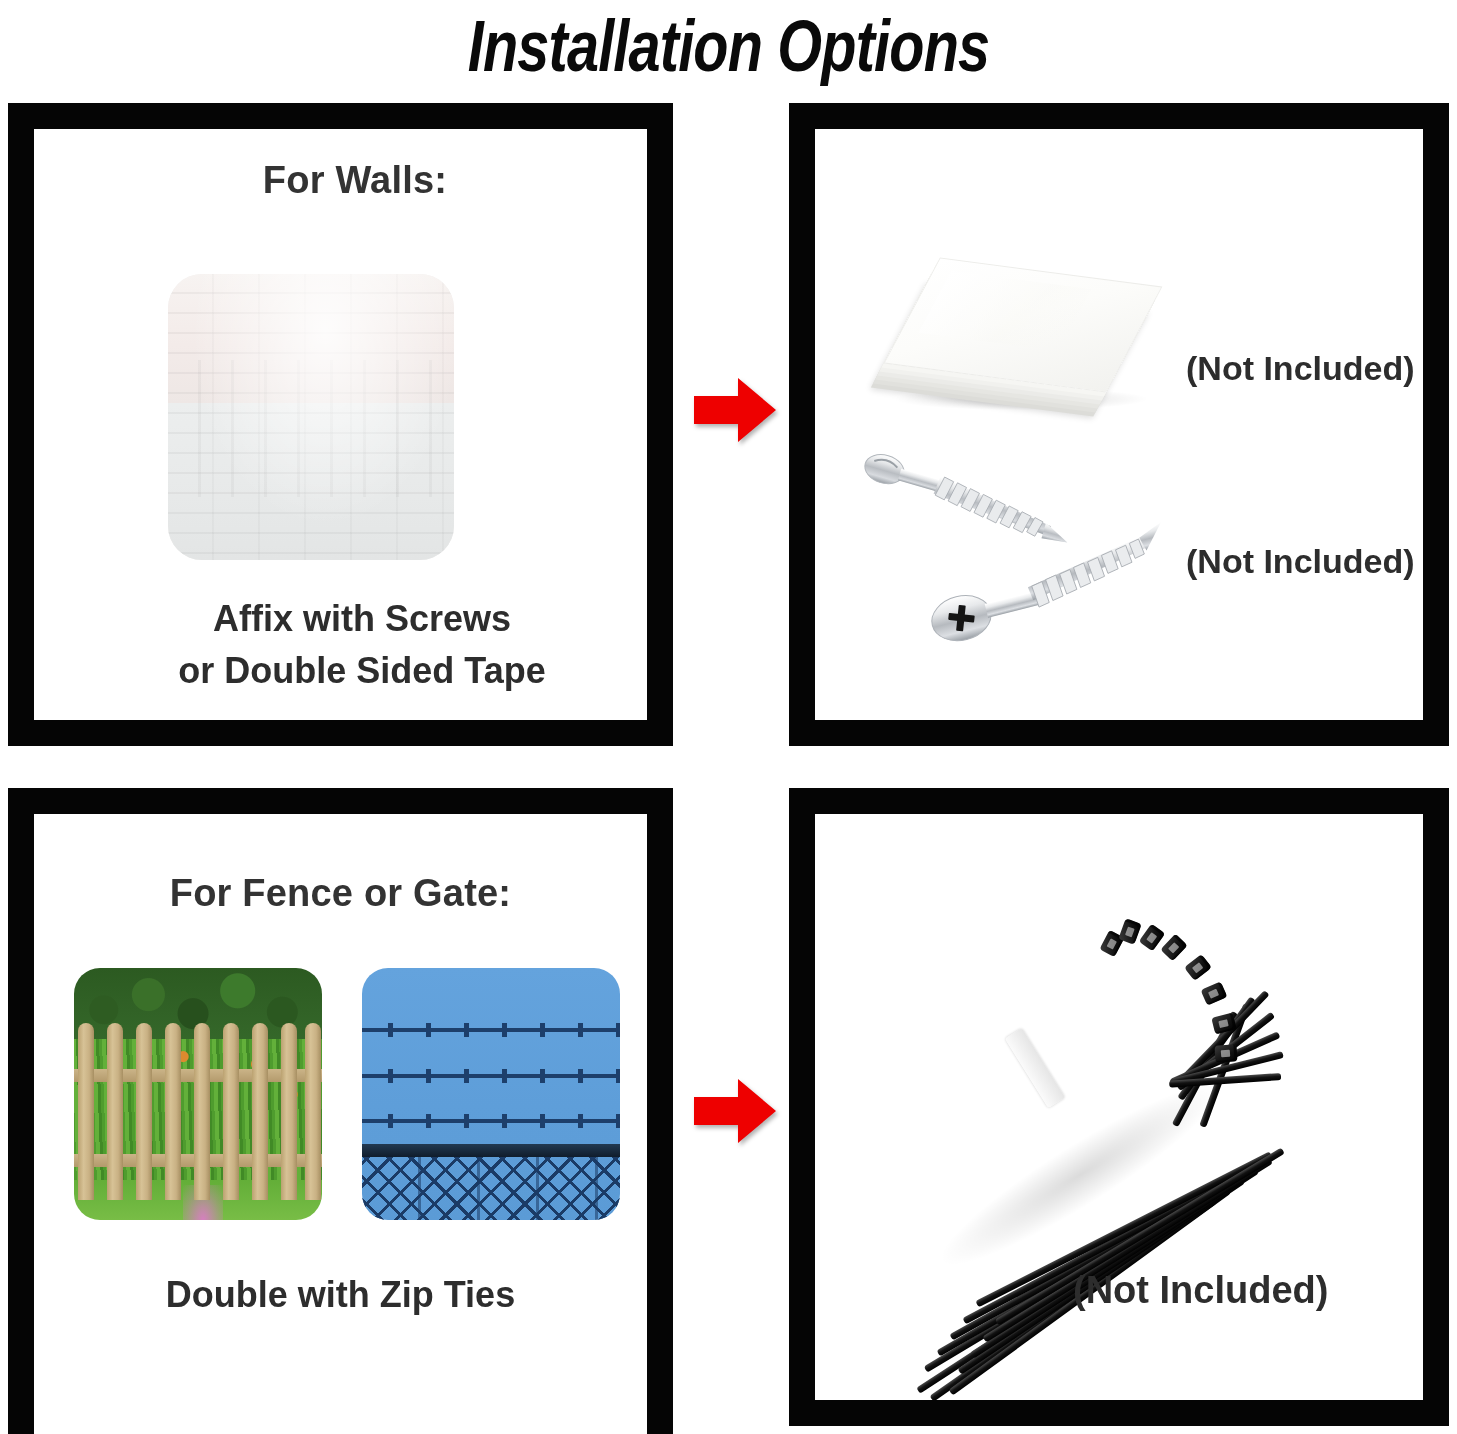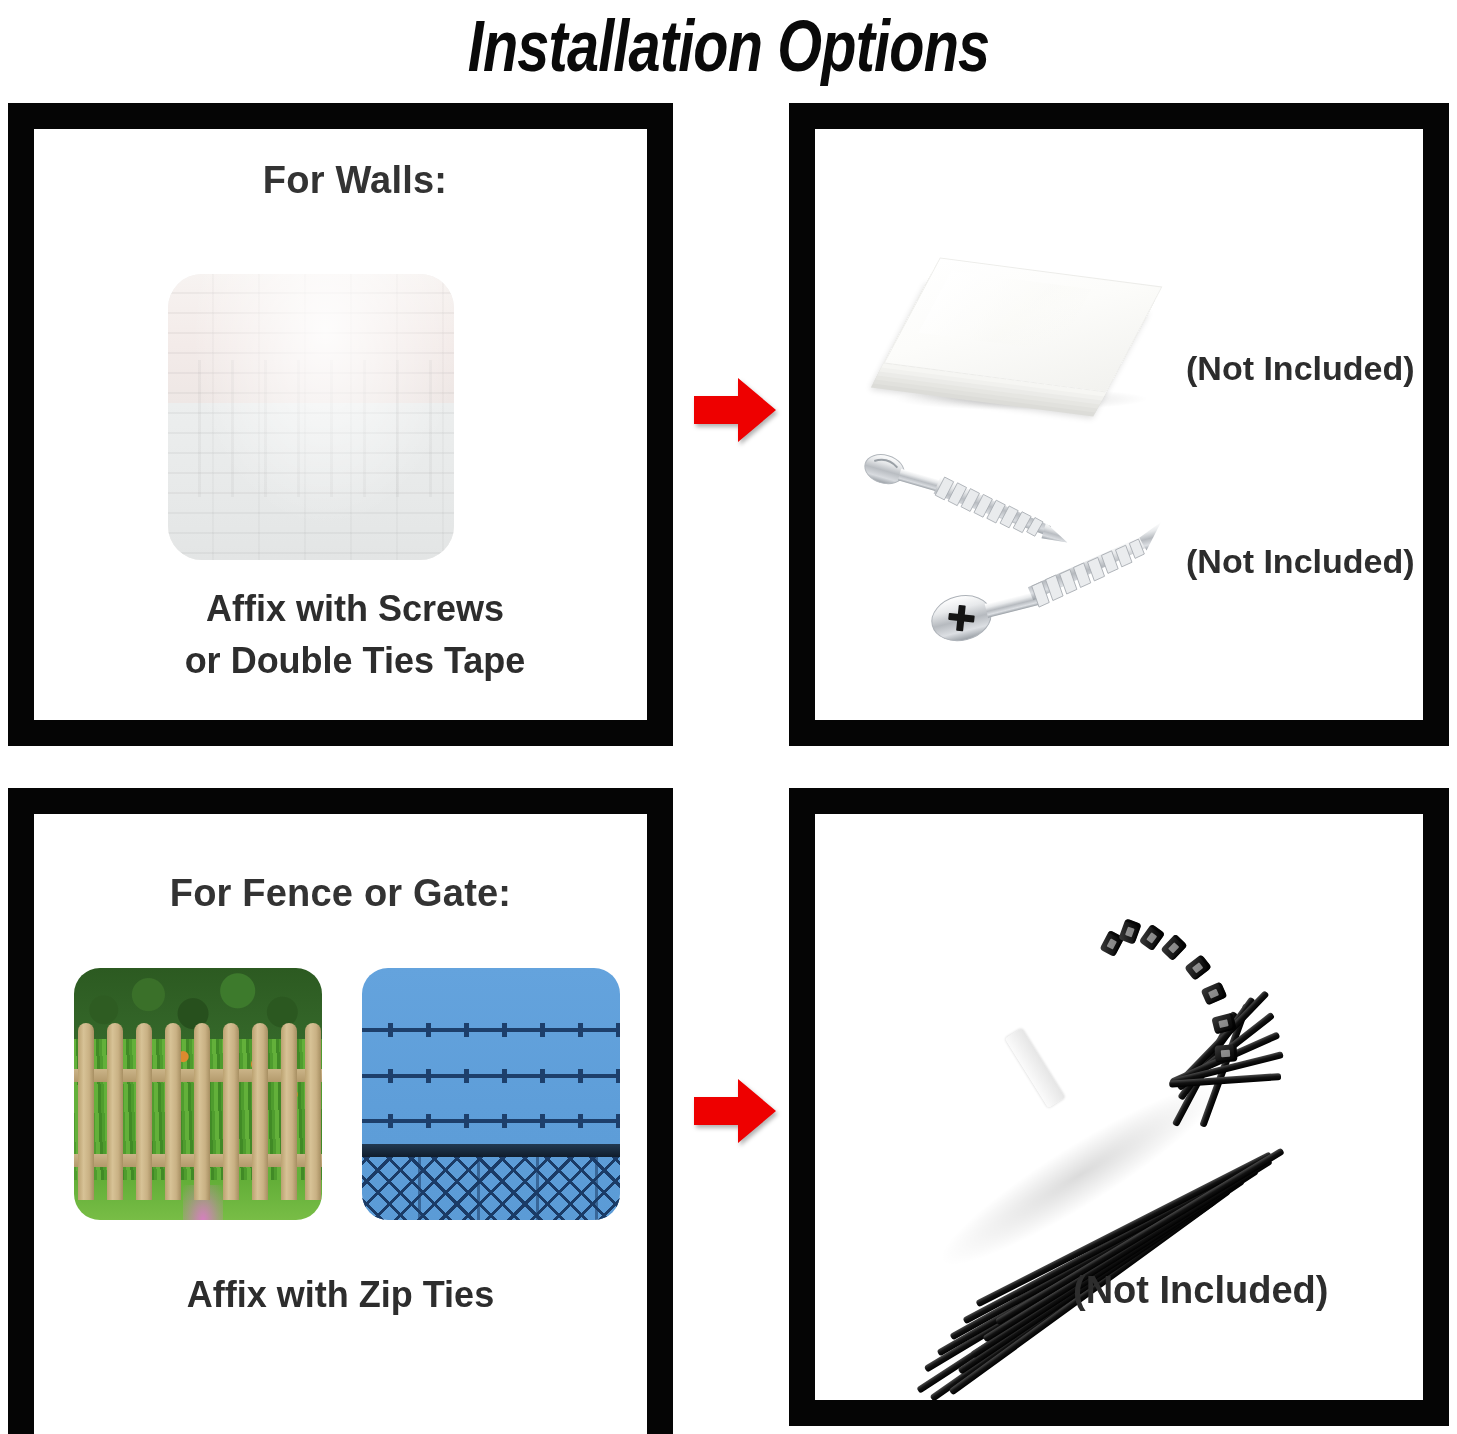--- a/index.html
+++ b/index.html
@@ -339,23 +339,23 @@
     <div class="panel-heading" style="top:30px;">For Walls:</div>
 
     <div id="wall-photo" style="left:105px; top:145px;">
       <div class="w-top"></div>
       <div class="w-bot"></div>
       <div class="bricks"></div>
       <div class="bricks2"></div>
       <div class="sheen"></div>
     </div>
 
-    <div class="panel-caption" style="top:454px;">
+    <div class="panel-caption" style="top:464px;margin-left:7px;">
       <div>Affix with Screws</div>
-      <div>or Double Ties Tape</div>
+      <div>or Double Sided Tape</div>
     </div>
   </div>
 </div>
 
 <svg class="arrow-right" id="arrow-walls" viewBox="0 0 82 64">
   <polygon points="0,18 44,18 44,0 82,32 44,64 44,46 0,46" fill="#EE0000"></polygon>
 </svg>
 
 <div class="panel" id="panel-wall-fixings">
   <div class="panel-inner">
@@ -458,21 +458,21 @@
       <div class="sky"></div>
       <div class="barb" style="top:24%"></div>
       <div class="barb" style="top:42%"></div>
       <div class="barb" style="top:60%"></div>
       <div class="rail-top" style="top:70%"></div>
       <div class="mesh" style="top:75%; height:25%;">
         <div class="mesh-posts"></div>
       </div>
     </div>
 
-    <div class="panel-caption" style="top:455px;">Affix with Zip Ties</div>
+    <div class="panel-caption" style="top:455px;">Double with Zip Ties</div>
   </div>
 </div>
 
 <svg class="arrow-right" id="arrow-fence" viewBox="0 0 82 64">
   <polygon points="0,18 44,18 44,0 82,32 44,64 44,46 0,46" fill="#EE0000"></polygon>
 </svg>
 
 <div class="panel" id="panel-fence-fixings">
   <div class="panel-inner">
 

